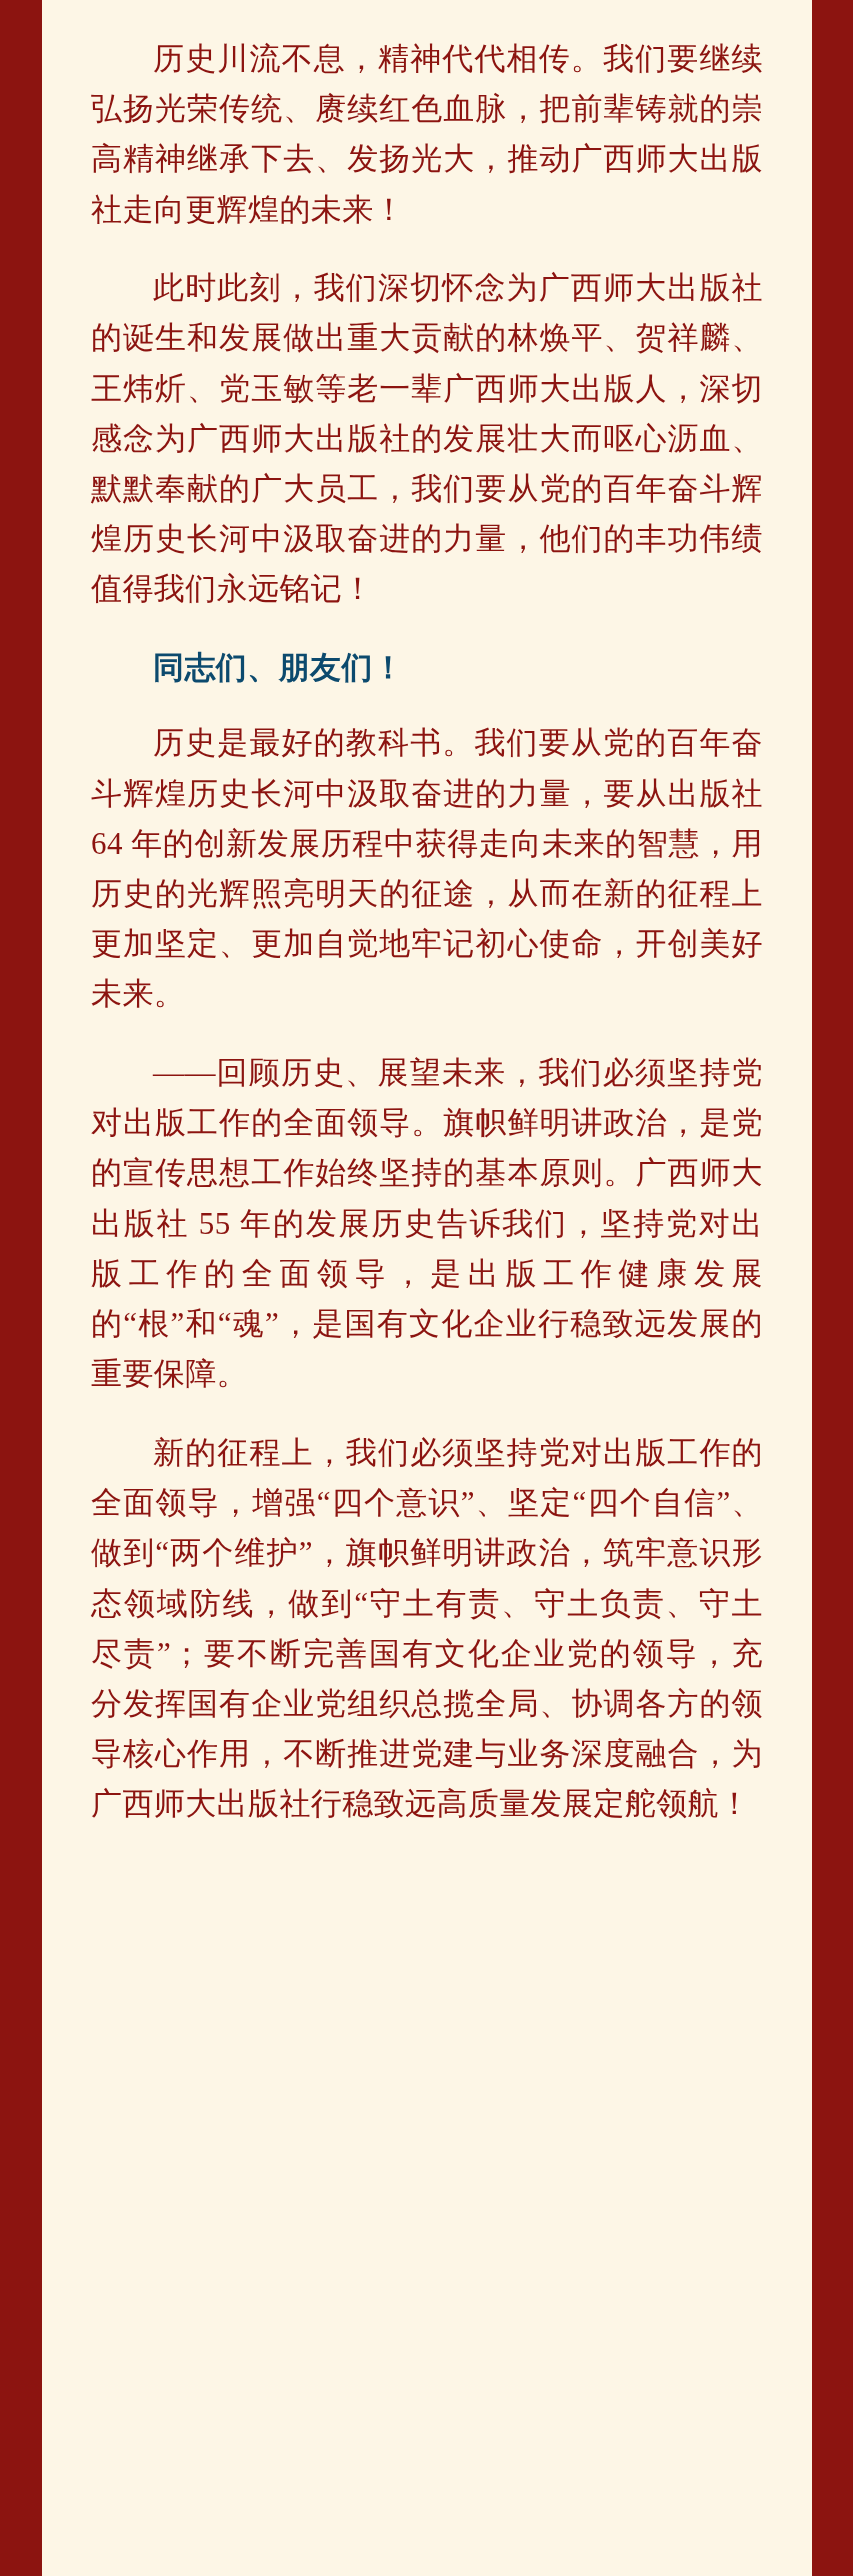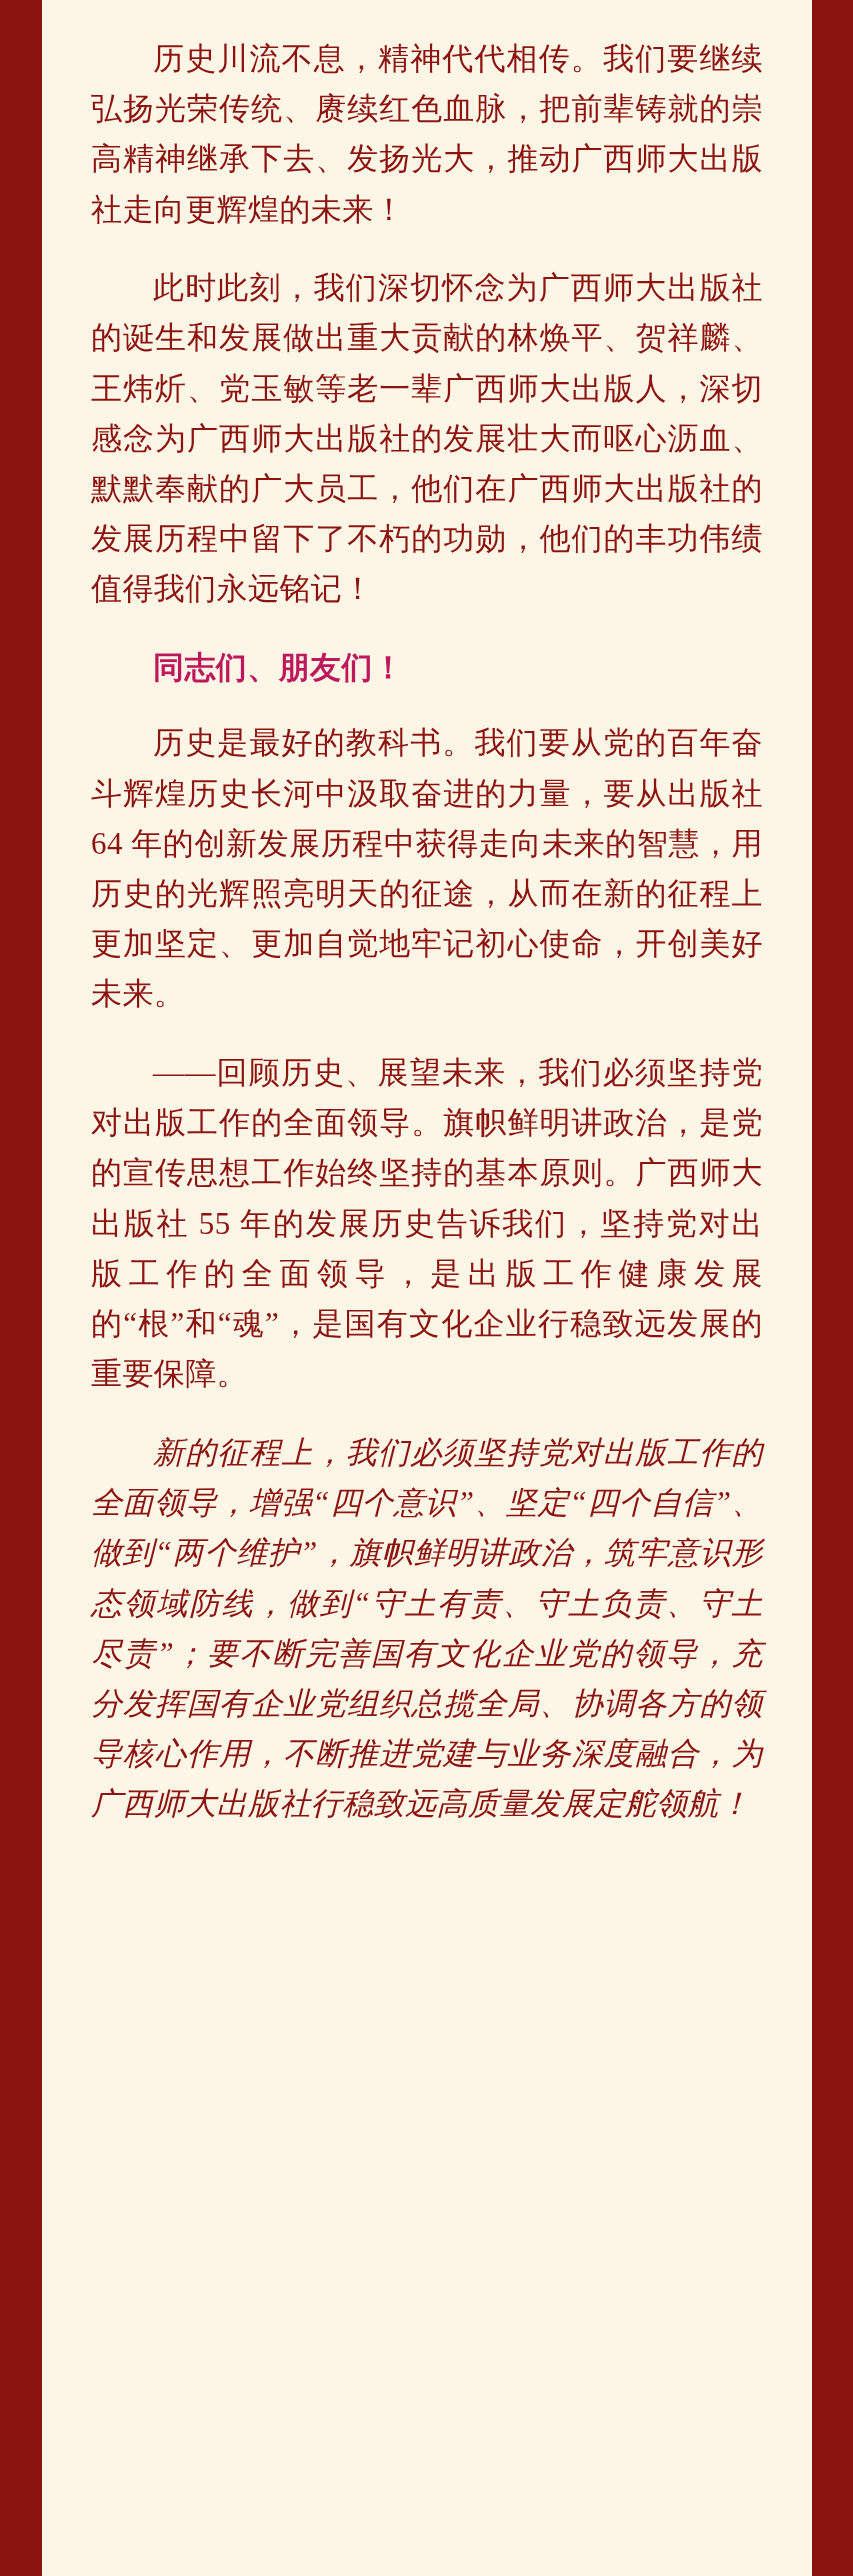--- a/index.html
+++ b/index.html
@@ -33,43 +33,42 @@
     font-size: 31px;
     line-height: 1.62;
     letter-spacing: 0.4px;
     text-align: justify;
     text-justify: inter-ideograph;
     margin: 0 0 28.4px 0;
     text-indent: 2em;
   }
   .para.last {
     margin-bottom: 0;
-    font-style: italic;
   }
   .heading {
-    color: #be185d;
+    color: #0c4a6e;
     font-size: 31px;
     line-height: 1.62;
     font-weight: bold;
     margin: 0 0 25px 0;
     text-indent: 2em;
     letter-spacing: 0.4px;
   }
   .spacer-top { height: 1.9px; }
 </style>
 </head>
 <body>
 
 <div class="page">
   <div class="paper">
     <div class="spacer-top"></div>
 
     <p class="para">历史川流不息，精神代代相传。我们要继续弘扬光荣传统、赓续红色血脉，把前辈铸就的崇高精神继承下去、发扬光大，推动广西师大出版社走向更辉煌的未来！</p>
 
-    <p class="para">此时此刻，我们深切怀念为广西师大出版社的诞生和发展做出重大贡献的林焕平、贺祥麟、王炜炘、党玉敏等老一辈广西师大出版人，深切感念为广西师大出版社的发展壮大而呕心沥血、默默奉献的广大员工，他们在广西师大出版社的发展历程中留下了不朽的功勋，他们的丰功伟绩值得我们永远铭记！</p>
+    <p class="para">此时此刻，我们深切怀念为广西师大出版社的诞生和发展做出重大贡献的林焕平、贺祥麟、王炜炘、党玉敏等老一辈广西师大出版人，深切感念为广西师大出版社的发展壮大而呕心沥血、默默奉献的广大员工，我们要从党的百年奋斗辉煌历史长河中汲取奋进的力量，他们的丰功伟绩值得我们永远铭记！</p>
 
     <p class="heading">同志们、朋友们！</p>
 
     <p class="para">历史是最好的教科书。我们要从党的百年奋斗辉煌历史长河中汲取奋进的力量，要从出版社 64 年的创新发展历程中获得走向未来的智慧，用历史的光辉照亮明天的征途，从而在新的征程上更加坚定、更加自觉地牢记初心使命，开创美好未来。</p>
 
     <p class="para">——回顾历史、展望未来，我们必须坚持党对出版工作的全面领导。旗帜鲜明讲政治，是党的宣传思想工作始终坚持的基本原则。广西师大出版社 55 年的发展历史告诉我们，坚持党对出版工作的全面领导，是出版工作健康发展的“根”和“魂”，是国有文化企业行稳致远发展的重要保障。</p>
 
     <p class="para last">新的征程上，我们必须坚持党对出版工作的全面领导，增强“四个意识”、坚定“四个自信”、做到“两个维护”，旗帜鲜明讲政治，筑牢意识形态领域防线，做到“守土有责、守土负责、守土尽责”；要不断完善国有文化企业党的领导，充分发挥国有企业党组织总揽全局、协调各方的领导核心作用，不断推进党建与业务深度融合，为广西师大出版社行稳致远高质量发展定舵领航！</p>
   </div>
 </div>

